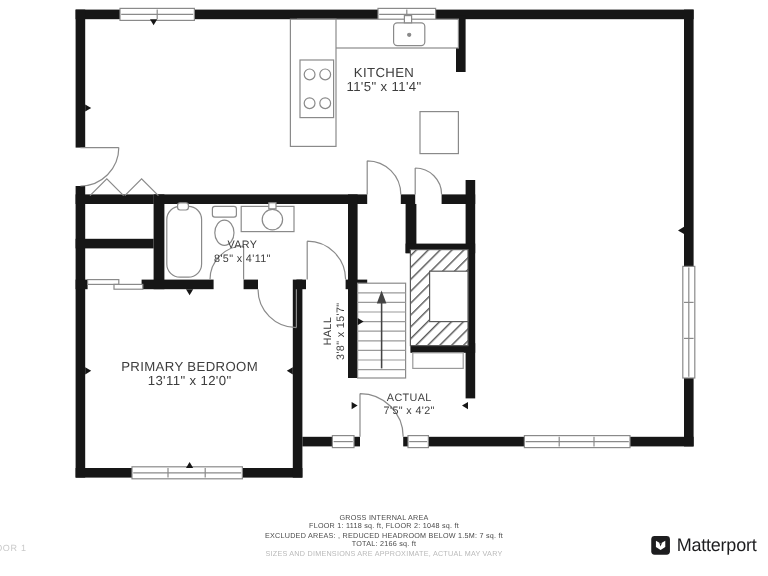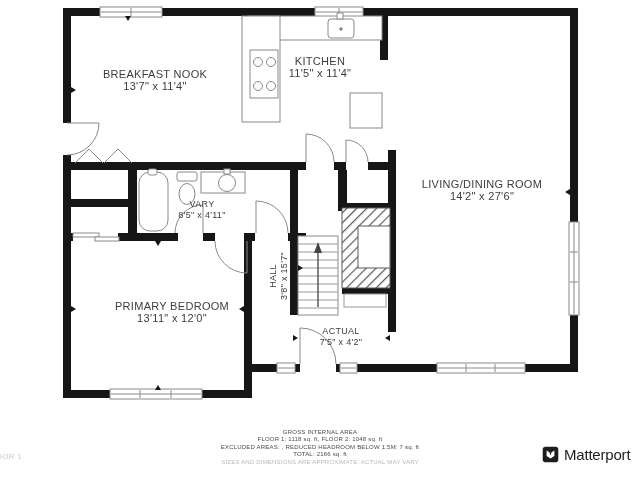--- a/index.html
+++ b/index.html
@@ -182,41 +182,33 @@
       <polygon points="570,189 570,195 565,192"></polygon>
       <polygon points="244,306 244,312 239,309"></polygon>
       <polygon points="155,390 161,390 158,385"></polygon>
       <polygon points="293,335 293,341 298,338"></polygon>
       <polygon points="390,335 390,341 385,338"></polygon>
       <polygon points="298,265 298,271 303,268"></polygon>
       <polygon points="155,241 161,241 158,246"></polygon>
     </g>
   </svg>
 
-  <div class="rlabel" style="left:155px;top:68px">
-    <div>BREAKFAST NOOK</div>
-    <div>13'7" x 11'4"</div>
-  </div>
   <div class="rlabel" style="left:320px;top:55px">
     <div>KITCHEN</div>
     <div>11'5" x 11'4"</div>
   </div>
-  <div class="rlabel" style="left:482px;top:178px">
-    <div>LIVING/DINING ROOM</div>
-    <div>14'2" x 27'6"</div>
-  </div>
   <div class="rlabel small" style="left:202px;top:199px">
     <div>VARY</div>
     <div>8'5" x 4'11"</div>
   </div>
   <div class="rlabel rot small" style="left:279px;top:276px">
     <div>HALL</div>
     <div>3'8" x 15'7"</div>
   </div>
-  <div class="rlabel" style="left:172px;top:300px">
+  <div class="rlabel" style="left:158px;top:300px">
     <div>PRIMARY BEDROOM</div>
     <div>13'11" x 12'0"</div>
   </div>
   <div class="rlabel small" style="left:341px;top:326px">
     <div>ACTUAL</div>
     <div>7'5" x 4'2"</div>
   </div>
 
   <div class="footer">
     <div>GROSS INTERNAL AREA</div>

